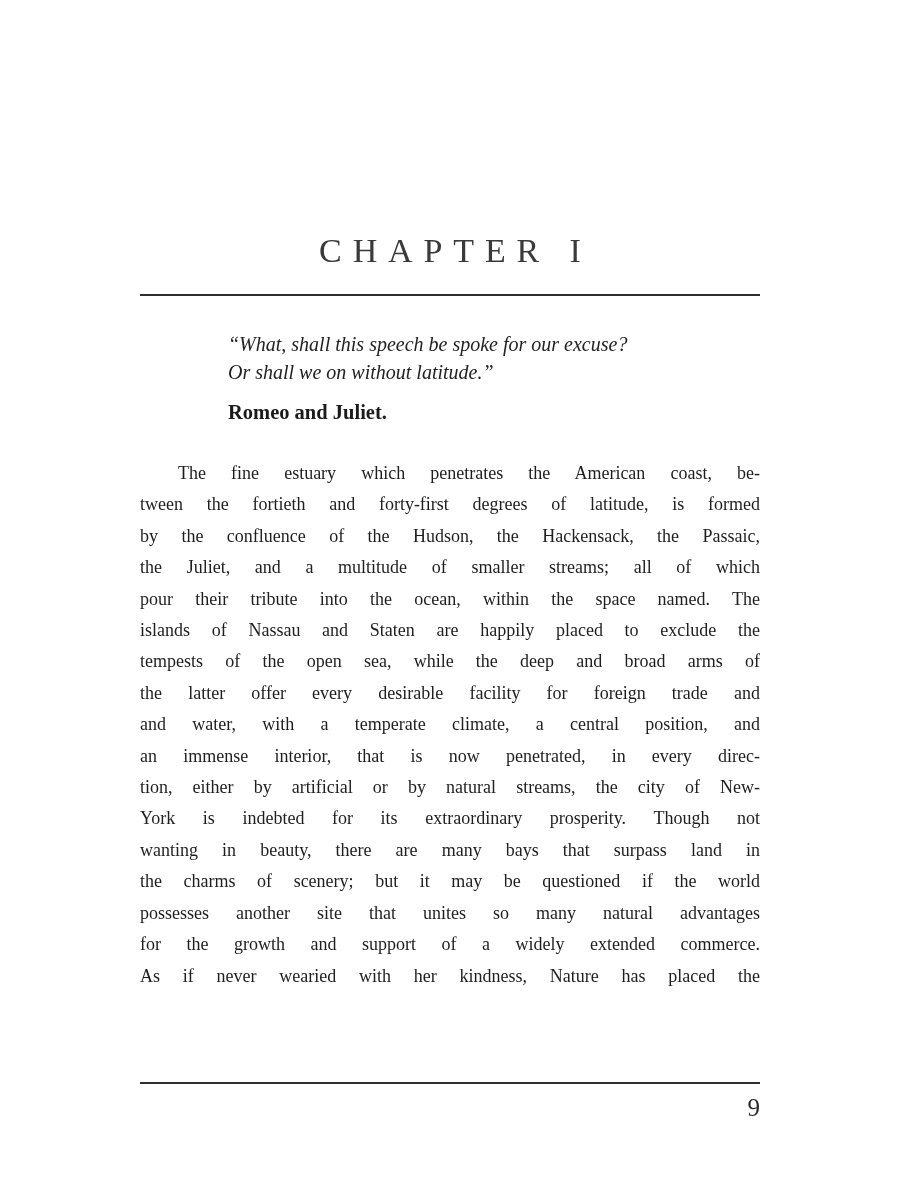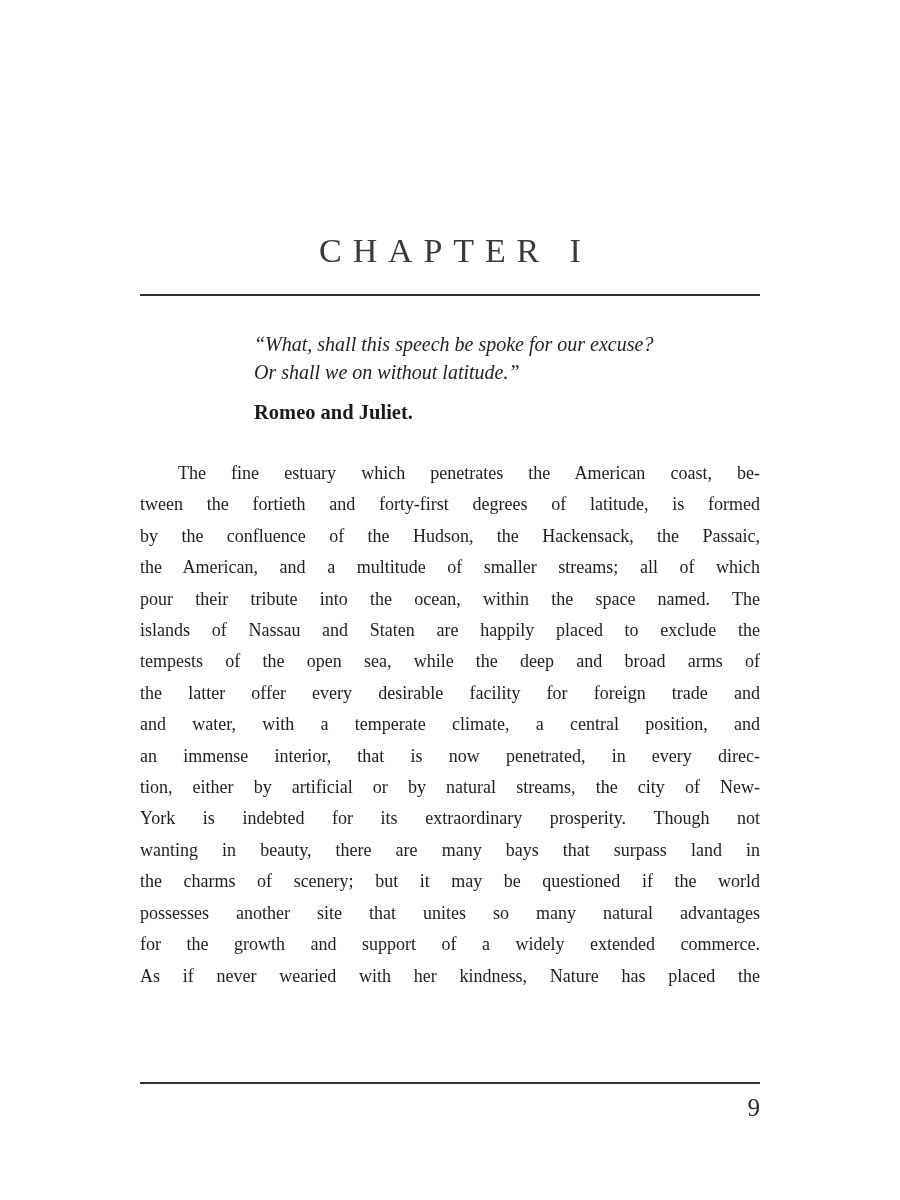--- a/index.html
+++ b/index.html
@@ -31,21 +31,21 @@
     font-weight: 400;
     text-indent: 0.32em; 
   }
   .rule {
     height: 2px;
     background: #2f2f2f;
     margin-top: 24px;
   }
   .epigraph {
     margin-top: 34px;
-    margin-left: 114px;
+    margin-left: 88px;
     font-style: italic;
     font-size: 20px;
     line-height: 28px;
     color: #222222;
   }
   .epigraph-attribution {
     margin-top: 12px;
     font-weight: 700;
     font-size: 20.5px;
     color: #1b1b1b;
@@ -96,21 +96,21 @@
     <div class="epigraph">
       <div class="epigraph-line">“What, shall this speech be spoke for our excuse?</div>
       <div class="epigraph-line">Or shall we on without latitude.”</div>
       <div class="epigraph-attribution">Romeo and Juliet.</div>
     </div>
 
     <div class="body-text">
       <div class="body-line indent">The fine estuary which penetrates the American coast, be-</div>
       <div class="body-line">tween the fortieth and forty-first degrees of latitude, is formed</div>
       <div class="body-line">by the confluence of the Hudson, the Hackensack, the Passaic,</div>
-      <div class="body-line">the American, and a multitude of smaller streams; all of which</div>
+      <div class="body-line">the Juliet, and a multitude of smaller streams; all of which</div>
       <div class="body-line">pour their tribute into the ocean, within the space named. The</div>
       <div class="body-line">islands of Nassau and Staten are happily placed to exclude the</div>
       <div class="body-line">tempests of the open sea, while the deep and broad arms of</div>
       <div class="body-line">the latter offer every desirable facility for foreign trade and</div>
       <div class="body-line">and water, with a temperate climate, a central position, and</div>
       <div class="body-line">an immense interior, that is now penetrated, in every direc-</div>
       <div class="body-line">tion, either by artificial or by natural streams, the city of New-</div>
       <div class="body-line">York is indebted for its extraordinary prosperity. Though not</div>
       <div class="body-line">wanting in beauty, there are many bays that surpass land in</div>
       <div class="body-line">the charms of scenery; but it may be questioned if the world</div>

